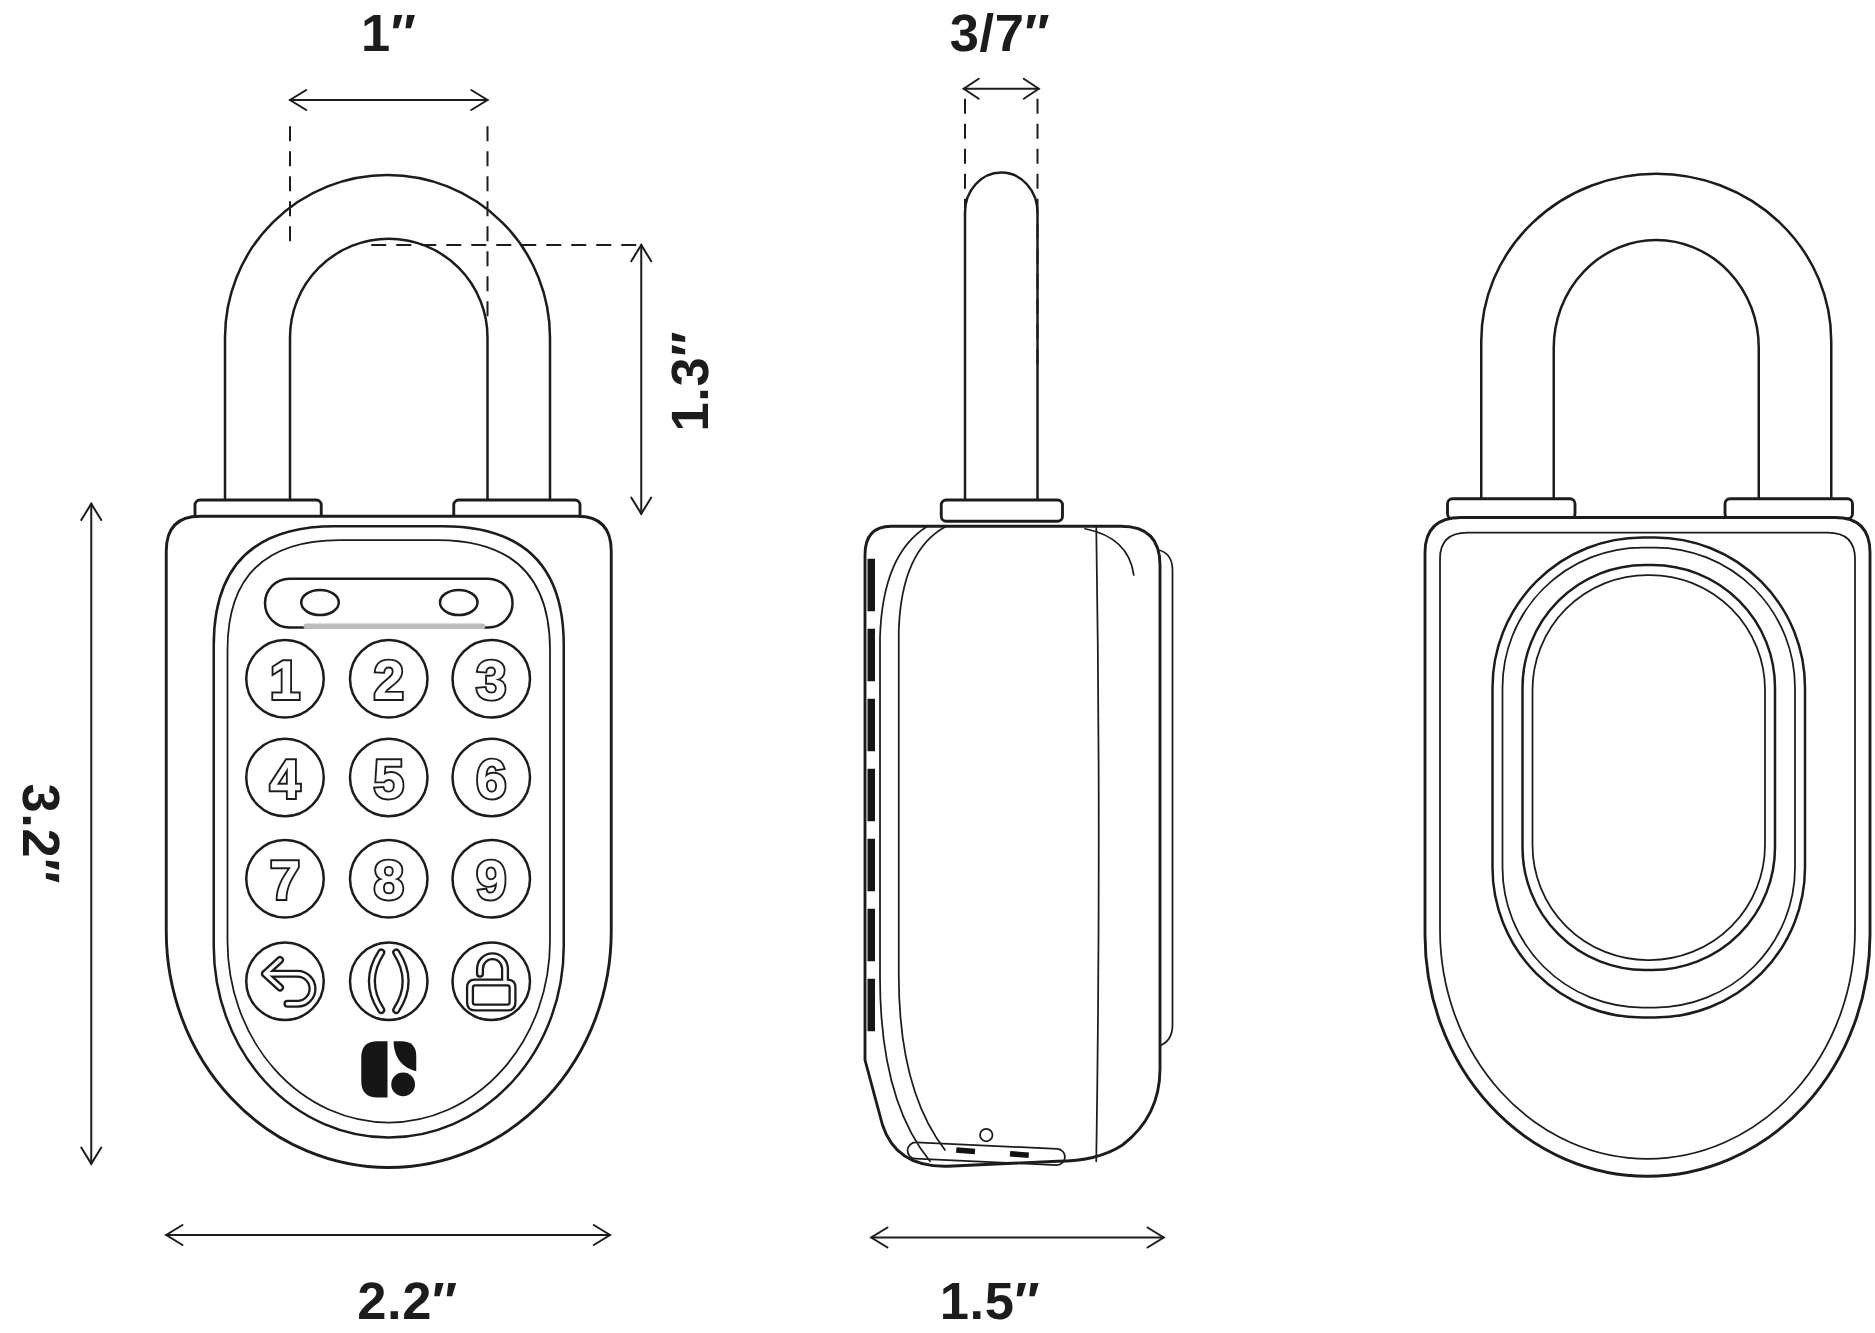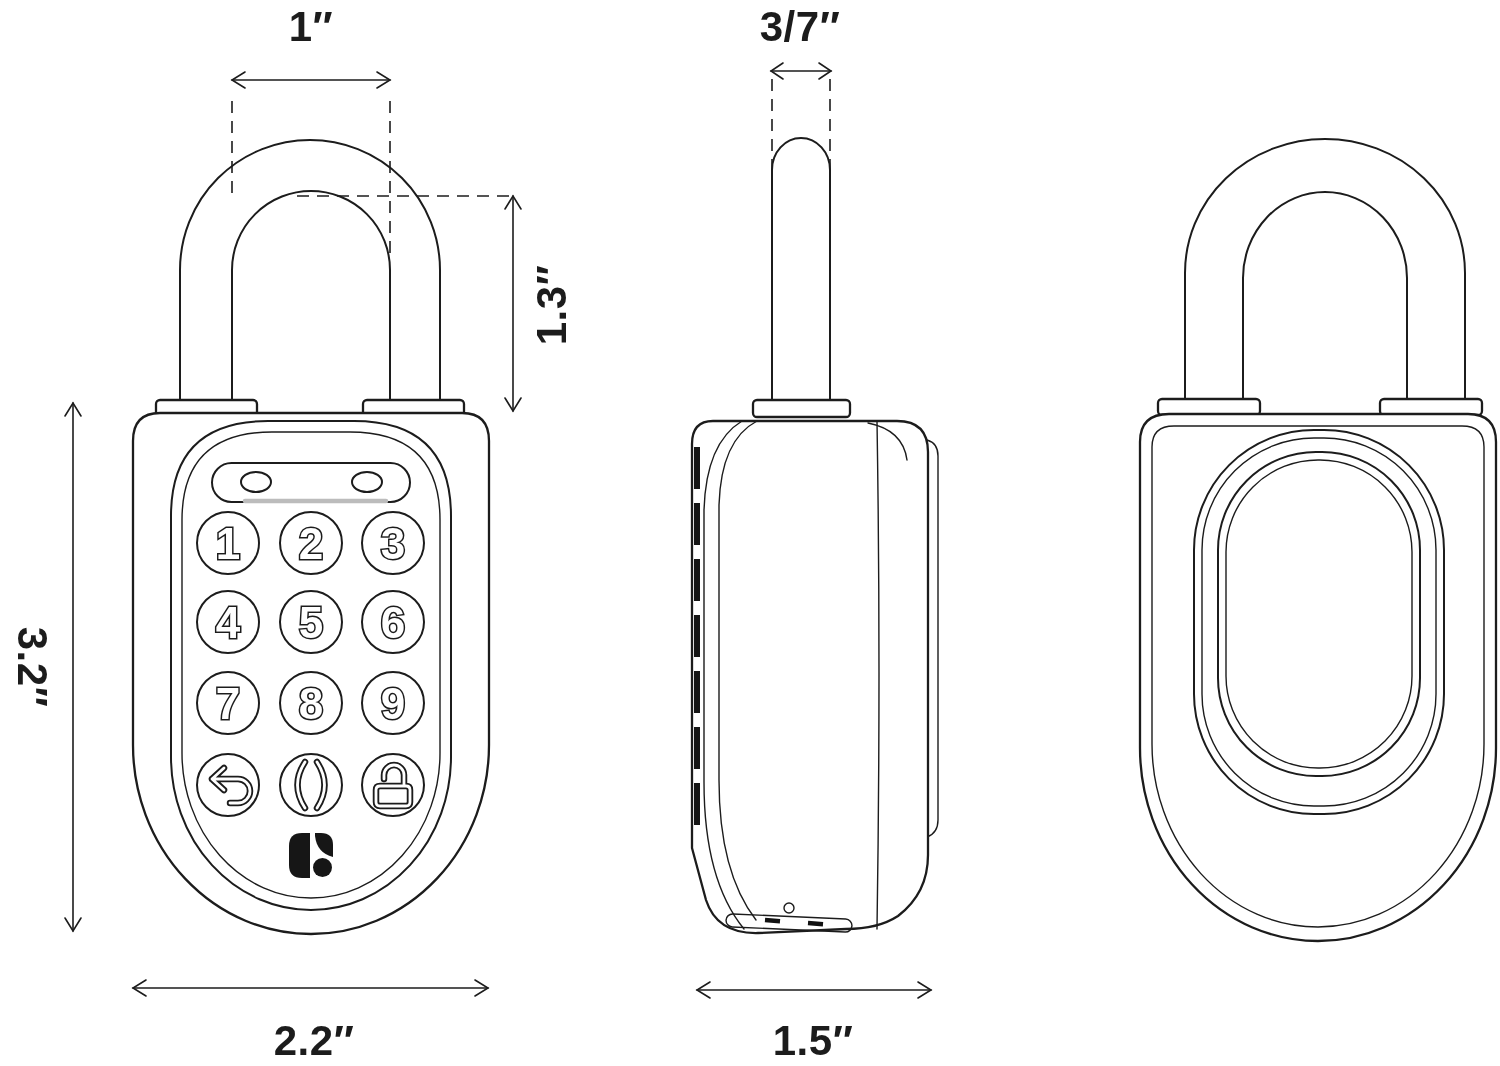--- a/index.html
+++ b/index.html
@@ -190,17 +190,17 @@
 </svg>
 
 <div class="dim-label" style="left:311px; top:27px;">1″</div>
 
 <div class="dim-label" style="left:800px; top:27px;">3/7″</div>
 
 <div class="dim-label rot-ccw" style="left:552px; top:305px;">1.3″</div>
 
 <div class="dim-label rot-cw" style="left:32px; top:667px;">3.2″</div>
 
-<div class="dim-label" style="left:314px; top:1041px;">2.2″</div>
-
-<div class="dim-label" style="left:813px; top:1041px;">1.5″</div>
+<div class="dim-label" style="left:326px; top:1041px;">2.2″</div>
+
+<div class="dim-label" style="left:792px; top:1041px;">1.5″</div>
 
 </div>
 
 </body></html>

